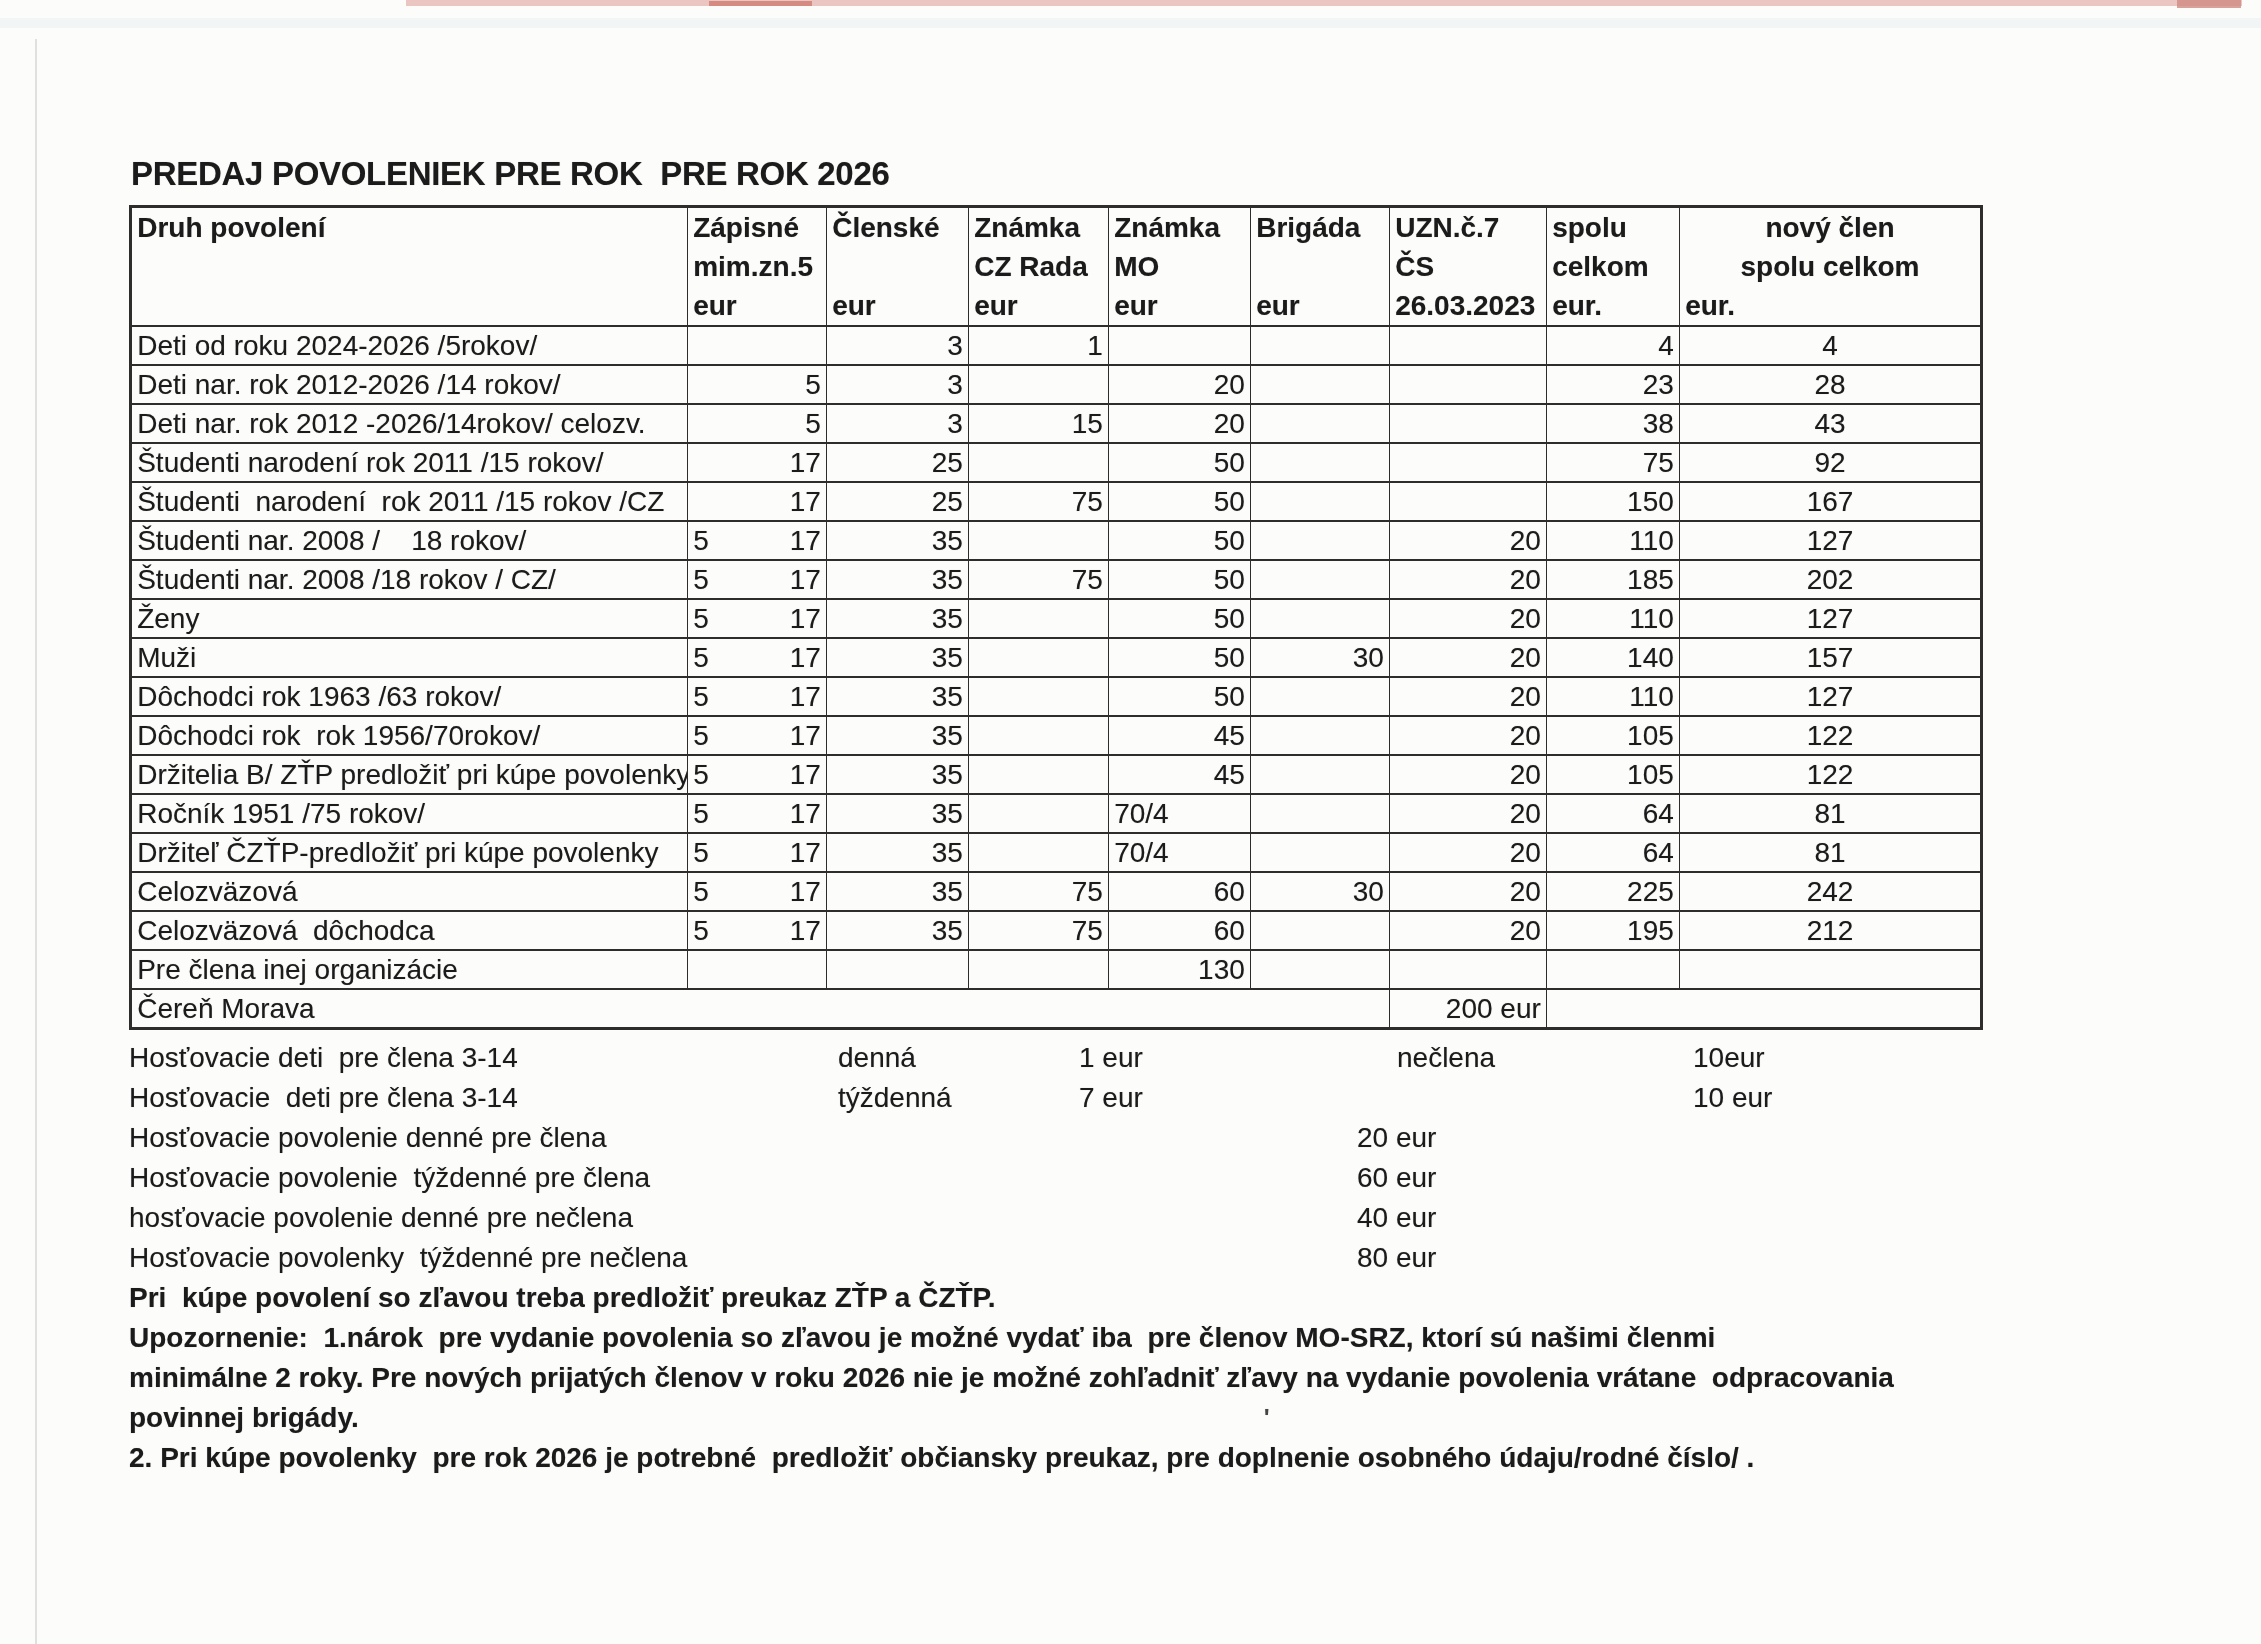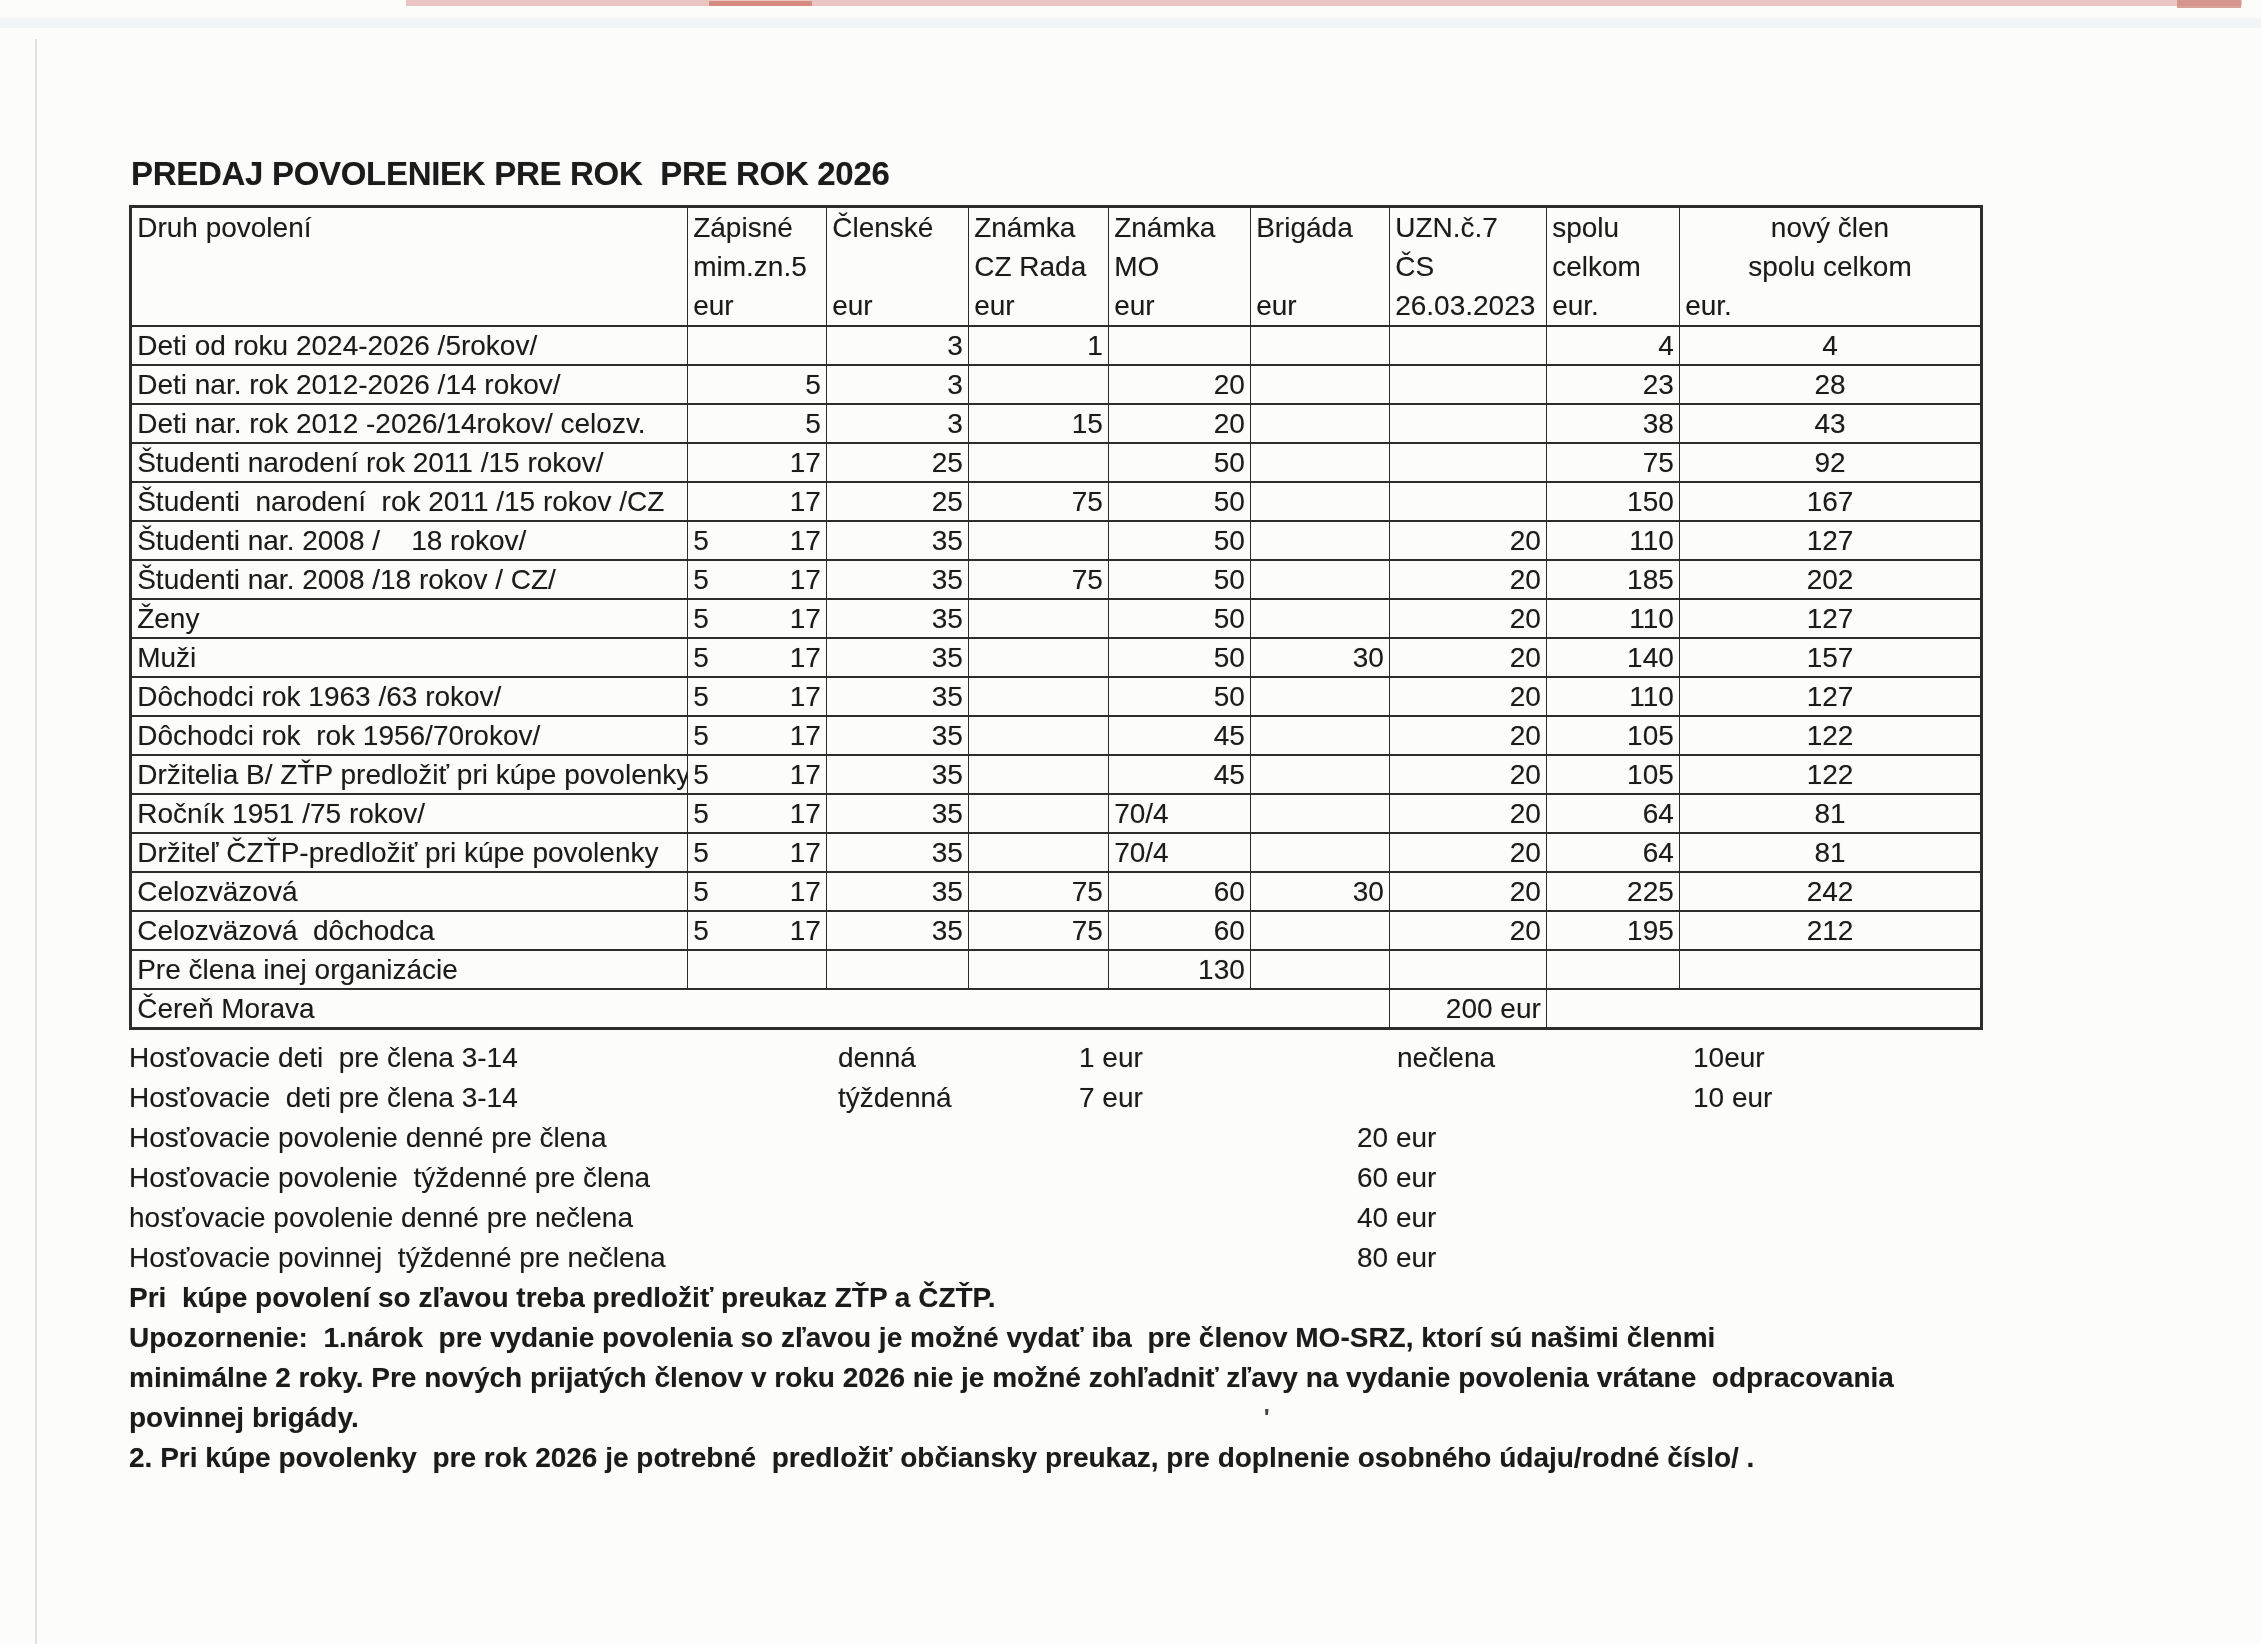--- a/index.html
+++ b/index.html
@@ -26,21 +26,21 @@
   table.price{
     position:absolute;left:129px;top:205px;width:1851px;
     border-collapse:collapse;table-layout:fixed;
     font-size:28px;
   }
   table.price td,table.price th{
     border:1.9px solid #2e2d2c;border-top-width:2.6px;border-bottom-width:2.6px;
     padding:0 5.2px;overflow:hidden;
   }
   table.price{border:3.9px solid #2e2d2c;}
-  th.h{height:117px;vertical-align:top;font-weight:normal;text-align:left;}
+  th.h{height:117px;vertical-align:top;font-weight:bold;text-align:left;}
   .hl{line-height:39px;height:39px;white-space:pre;}
   th.hc .hl{text-align:center;}
   th.hc .hl:last-child{text-align:left;}
   td{height:37px;line-height:37px;vertical-align:middle;}
   td.name{text-align:left;white-space:pre;}
   td.num{text-align:right;white-space:pre;}
   td.num.left{text-align:left;}
   td.cnum{text-align:center;white-space:pre;}
   td.zap{padding:0 5.2px;}
   .zwrap{display:flex;justify-content:space-between;align-items:center;width:100%;}
@@ -434,21 +434,21 @@
     </div>
     <div class="bline">
       <span class="p0">Hosťovacie povolenie  týždenné pre člena</span>
       <span class="pv">60 eur</span>
     </div>
     <div class="bline">
       <span class="p0">hosťovacie povolenie denné pre nečlena</span>
       <span class="pv">40 eur</span>
     </div>
     <div class="bline">
-      <span class="p0">Hosťovacie povinnej  týždenné pre nečlena</span>
+      <span class="p0">Hosťovacie povolenky  týždenné pre nečlena</span>
       <span class="pv">80 eur</span>
     </div>
 
     <div class="bline bold">
       <span class="p0">Pri  kúpe povolení so zľavou treba predložiť preukaz ZŤP a ČZŤP.</span>
     </div>
     <div class="bline bold">
       <span class="p0">Upozornenie:  1.nárok  pre vydanie povolenia so zľavou je možné vydať iba  pre členov MO-SRZ, ktorí sú našimi členmi</span>
     </div>
     <div class="bline bold">

